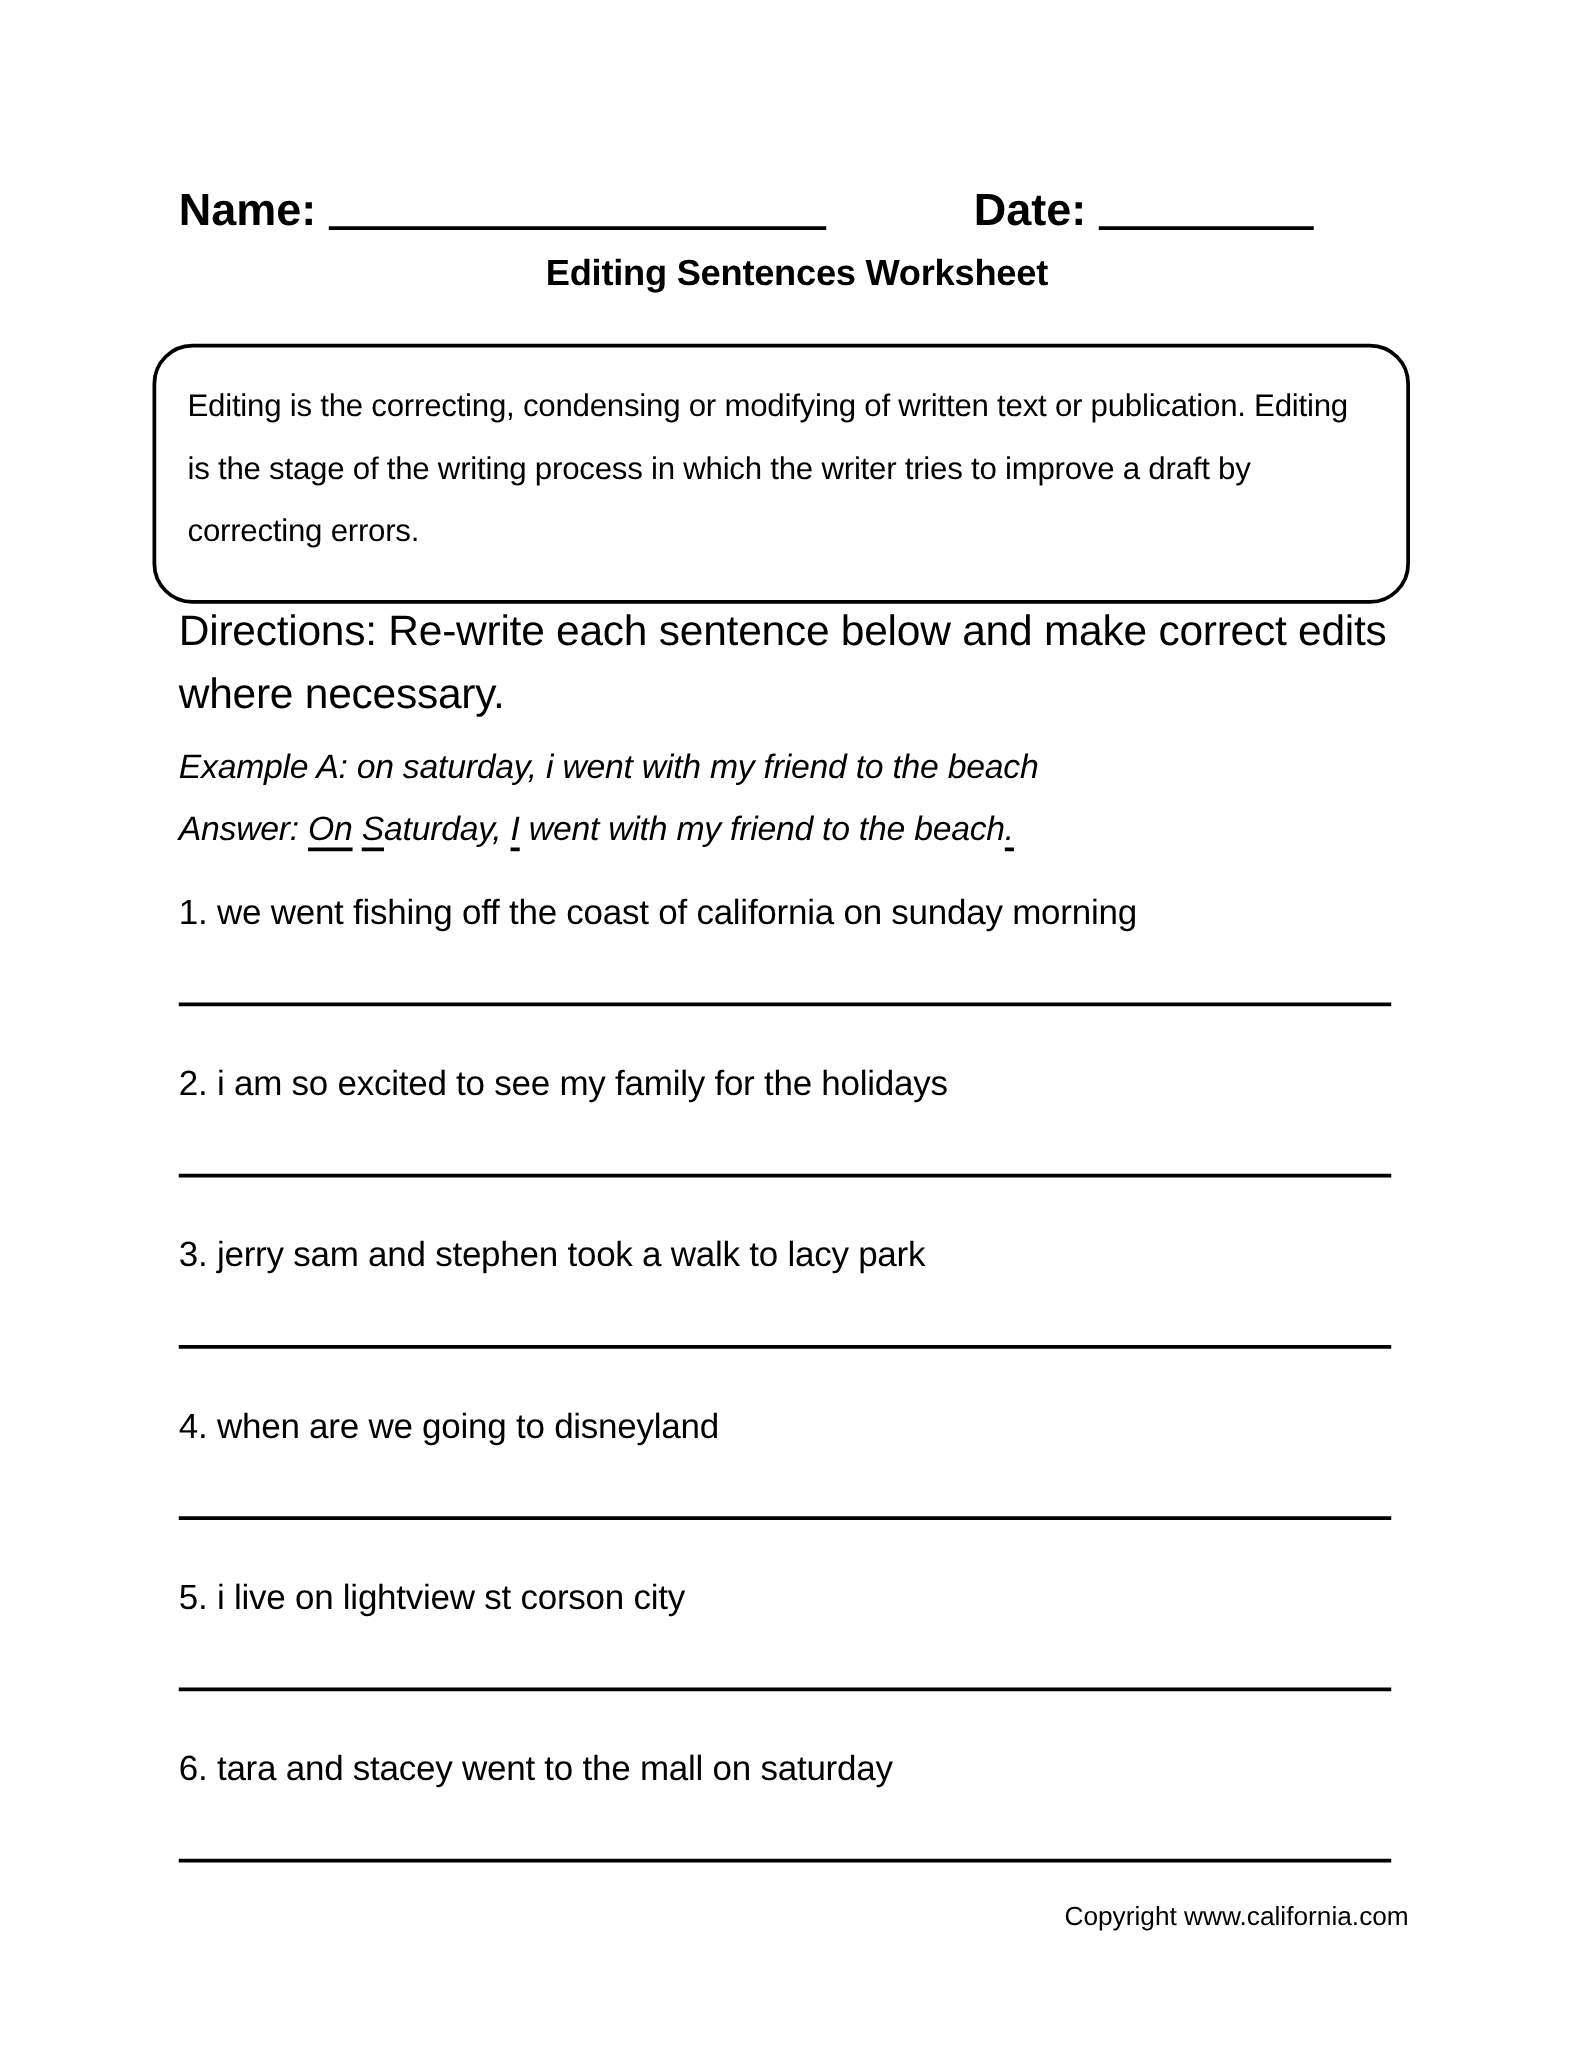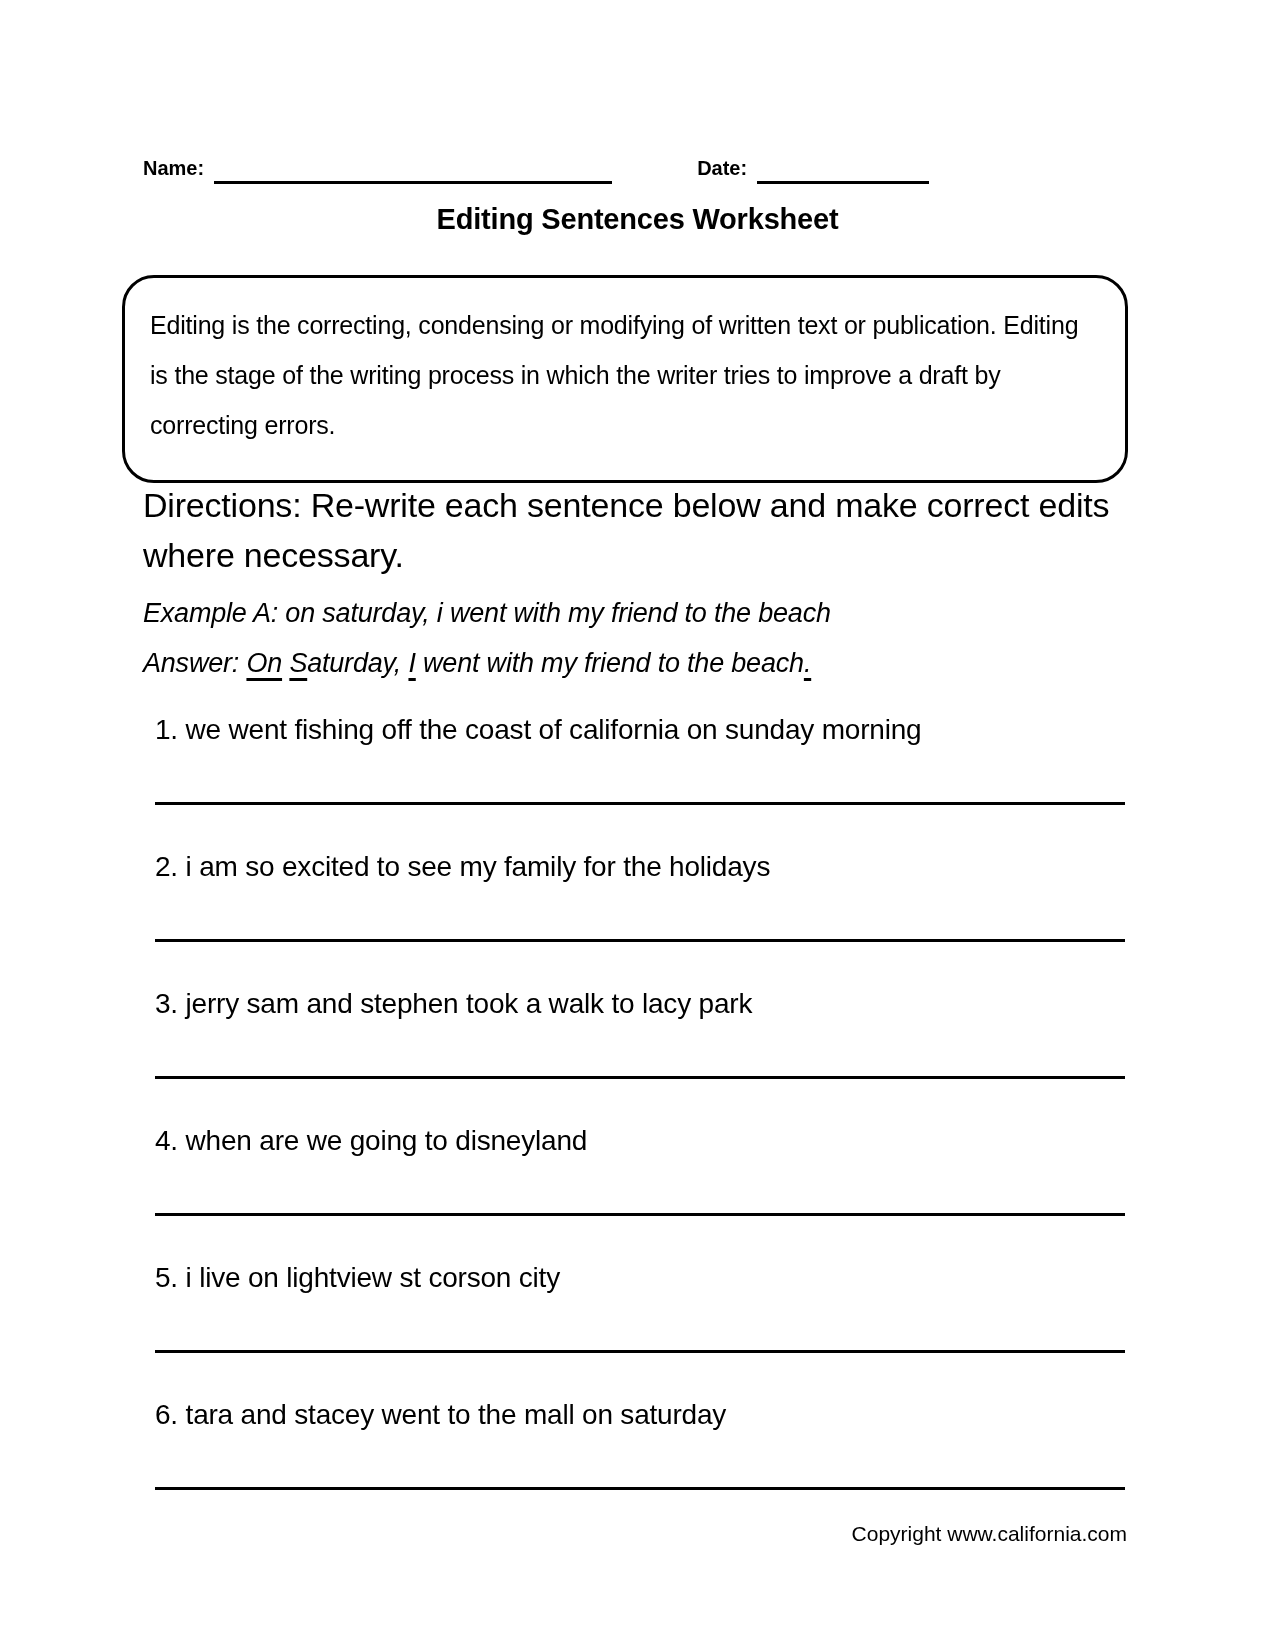--- a/index.html
+++ b/index.html
@@ -14,32 +14,32 @@
     overflow: hidden;
   }
   
   .header-row {
     position: absolute;
     top: 152px;
     left: 143px;
     display: flex;
     align-items: flex-end;
     font-weight: bold;
-    font-size: 20px;
+    font-size: 36px;
     line-height: 32px;
   }
   .hdr-label { margin-right: 10px; }
   .blank {
     display: inline-block;
     border-bottom: 3px solid #000;
     height: 32px;
     box-sizing: border-box;
   }
   .blank-name { width: 398px; }
-  .label-date { margin-left: 85px; }
+  .label-date { margin-left: 118px; }
   .blank-date { width: 172px; }
   
   .title {
     position: absolute;
     top: 203px;
     left: 0;
     width: 100%;
     text-align: center;
     font-weight: bold;
     font-size: 29px;
@@ -83,21 +83,21 @@
   }
   .example-block .u {
     text-decoration: underline;
     text-decoration-thickness: 2.5px;
     text-underline-offset: 6px;
   }
   
   .questions {
     position: absolute;
     top: 710px;
-    left: 155px;
+    left: 143px;
     width: 970px;
   }
   .question { position: relative; height: 137px; }
   .q-text { font-size: 28px; line-height: 40px; letter-spacing: -0.2px; }
   .q-line {
     position: absolute;
     top: 92px;
     left: 0;
     width: 100%;
     height: 0;

